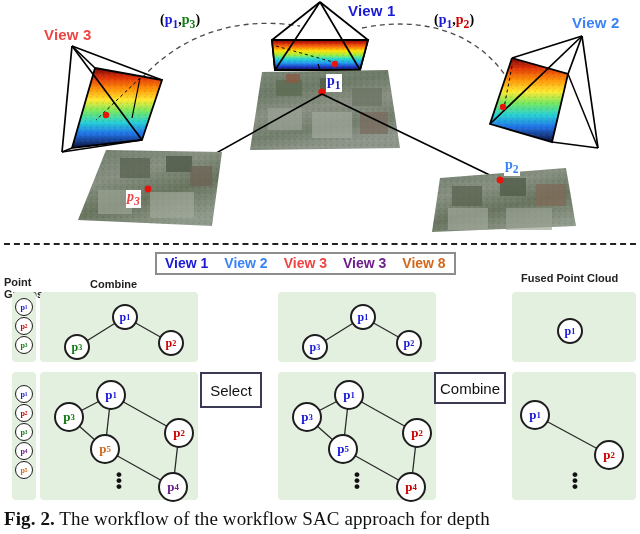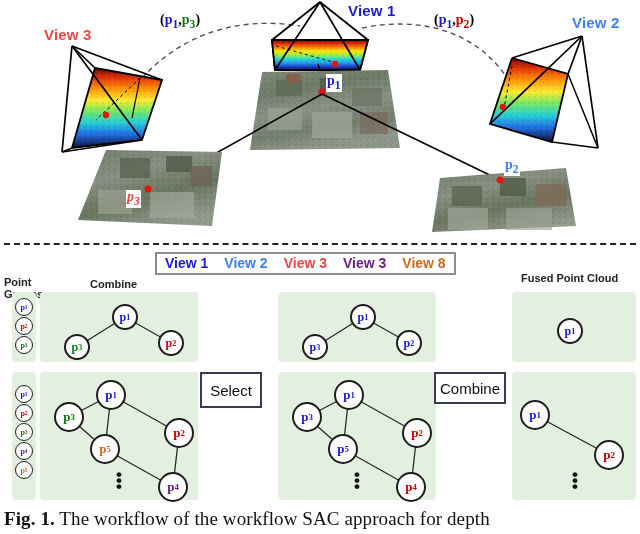--- a/index.html
+++ b/index.html
@@ -461,16 +461,16 @@
       <i>•</i>
       <i>•</i>
       <i>•</i>
     </div>
   </div>
 
   <div class="action-btn" style="left:200px;top:372px;width:62px;height:36px;">Select</div>
   <div class="action-btn" style="left:434px;top:372px;width:72px;height:32px;">Combine</div>
 
   <div id="caption">
-    <b>Fig. 1.</b><span> The workflow of the workflow SAC approach for depth</span>
+    <b>Fig. 2.</b><span> The workflow of the workflow SAC approach for depth</span>
   </div>
 
 </div>
 
 </body></html>

